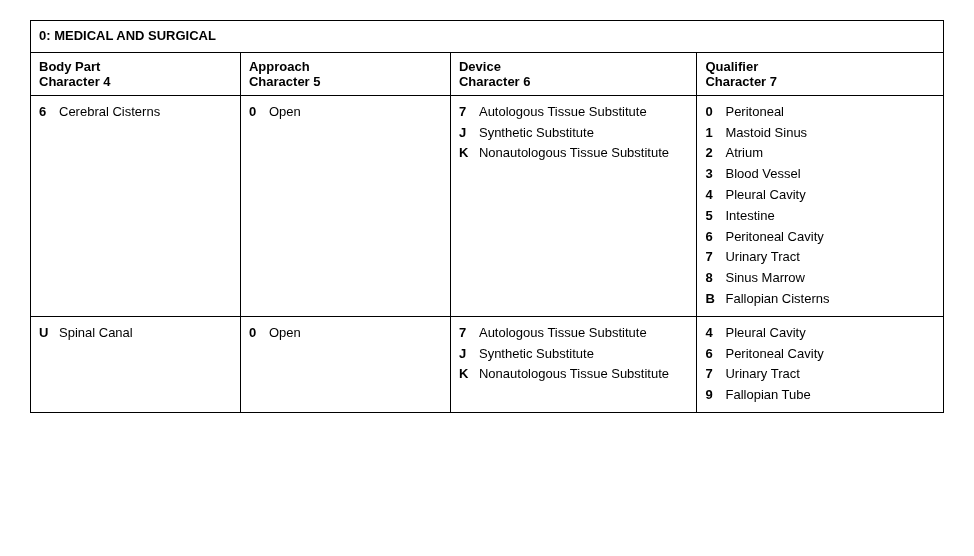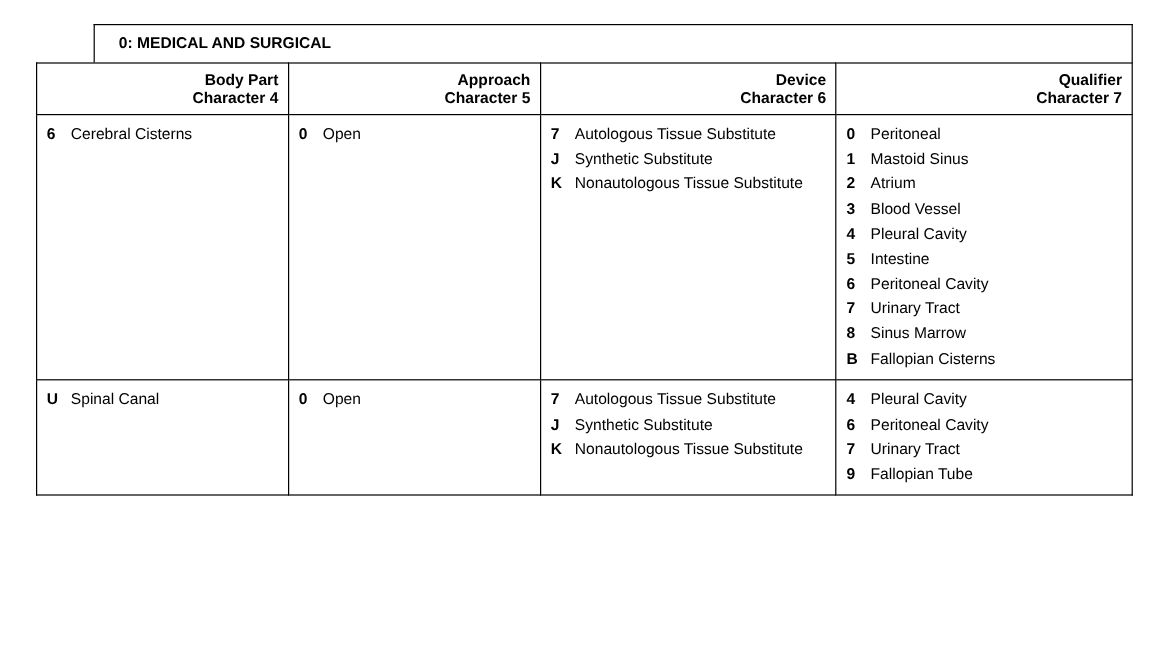--- a/index.html
+++ b/index.html
@@ -16,21 +16,21 @@
       width: 100%;
       border-collapse: collapse;
       border: 1.5px solid #000;
     }
     th, td {
       border: 1px solid #000;
       padding: 6px 8px;
       vertical-align: top;
     }
     thead th {
-      text-align: right;
+      text-align: left;
       font-weight: bold;
       font-size: 13px;
       background: #fff;
     }
     .col-body { width: 23%; }
     .col-approach { width: 23%; }
     .col-device { width: 27%; }
     .col-qualifier { width: 27%; }
     .cell-entry {
       display: flex;
@@ -64,21 +64,21 @@
     .header-wrapper {
       position: relative;
     }
   </style>
 </head>
 <body>
 
 <div class="header-wrapper">
 
 
-  <div style="border:1.5px solid #000; border-bottom:none; padding:5px 20px;margin-left:48px;">
+  <div style="border:1.5px solid #000; border-bottom:none; padding:5px 8px;">
     <div style="font-size:13px; line-height:1.6;">
       <strong>0: MEDICAL AND SURGICAL</strong>
     </div>
   </div>
 </div>
 
 <table>
   <thead>
     <tr>
       <th class="col-body">

